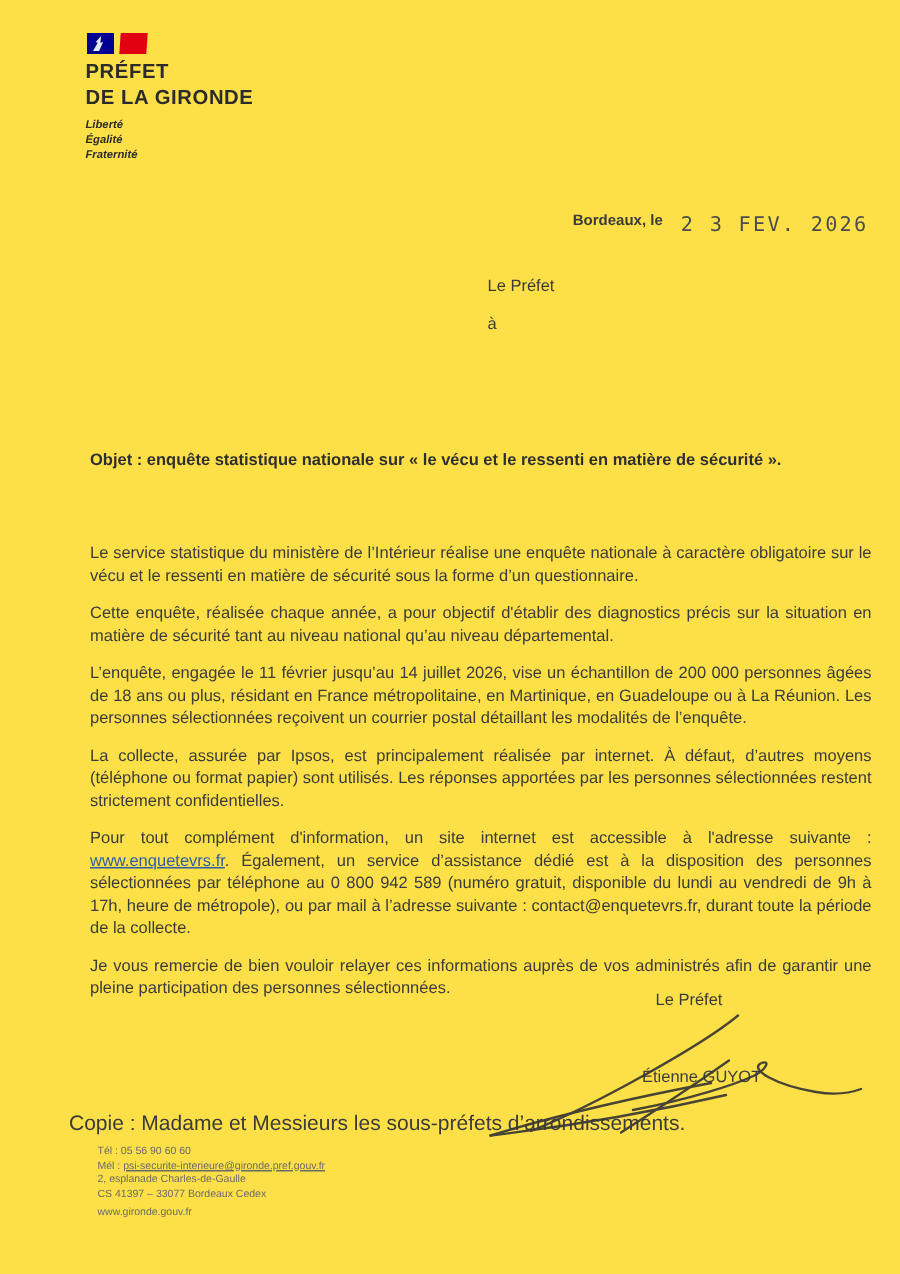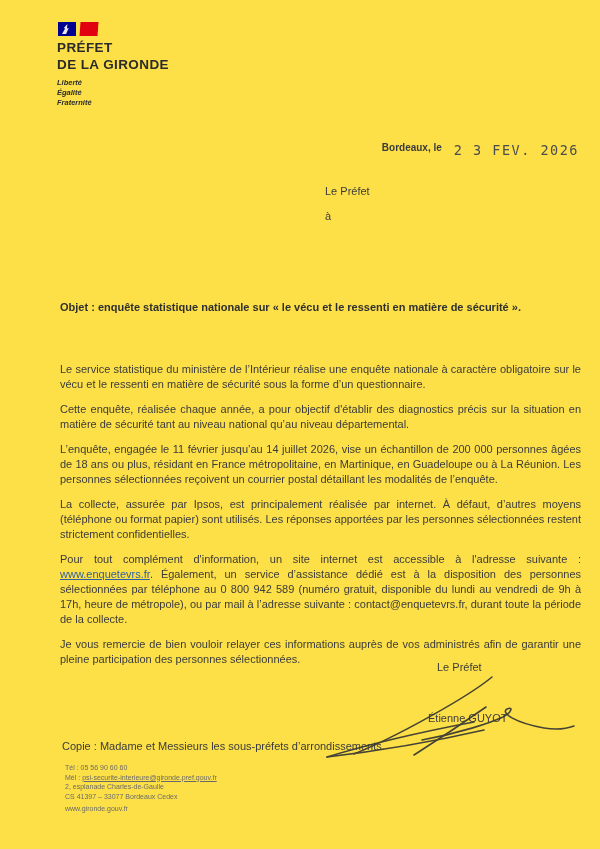--- a/index.html
+++ b/index.html
@@ -74,21 +74,21 @@
     margin-bottom: 10px; color: #3b3b3b;
   }
   .link { text-decoration: underline; cursor: pointer; }
 
   
   .closing-title { position: absolute; left: 437px; top: 661px; font-size: 11px; }
   .signer-name { position: absolute; left: 428px; top: 712px; font-size: 11px; color: #3d3d3d; }
   .signature-svg { position: absolute; left: 318px; top: 663px; }
 
   
-  .copy-line { position: absolute; left: 62px; top: 740px; font-size: 11px; }
+  .copy-line { position: absolute; left: 46px; top: 740px; font-size: 14px; }
   .footer {
     position: absolute; left: 65px; top: 763px;
     font-size: 7px; line-height: 9.5px; color: #6a6a6a;
   }
   .footer .www { margin-top: 3px; }
   .footer .u { text-decoration: underline; }
 </style>
 </head>
 <body>
 

